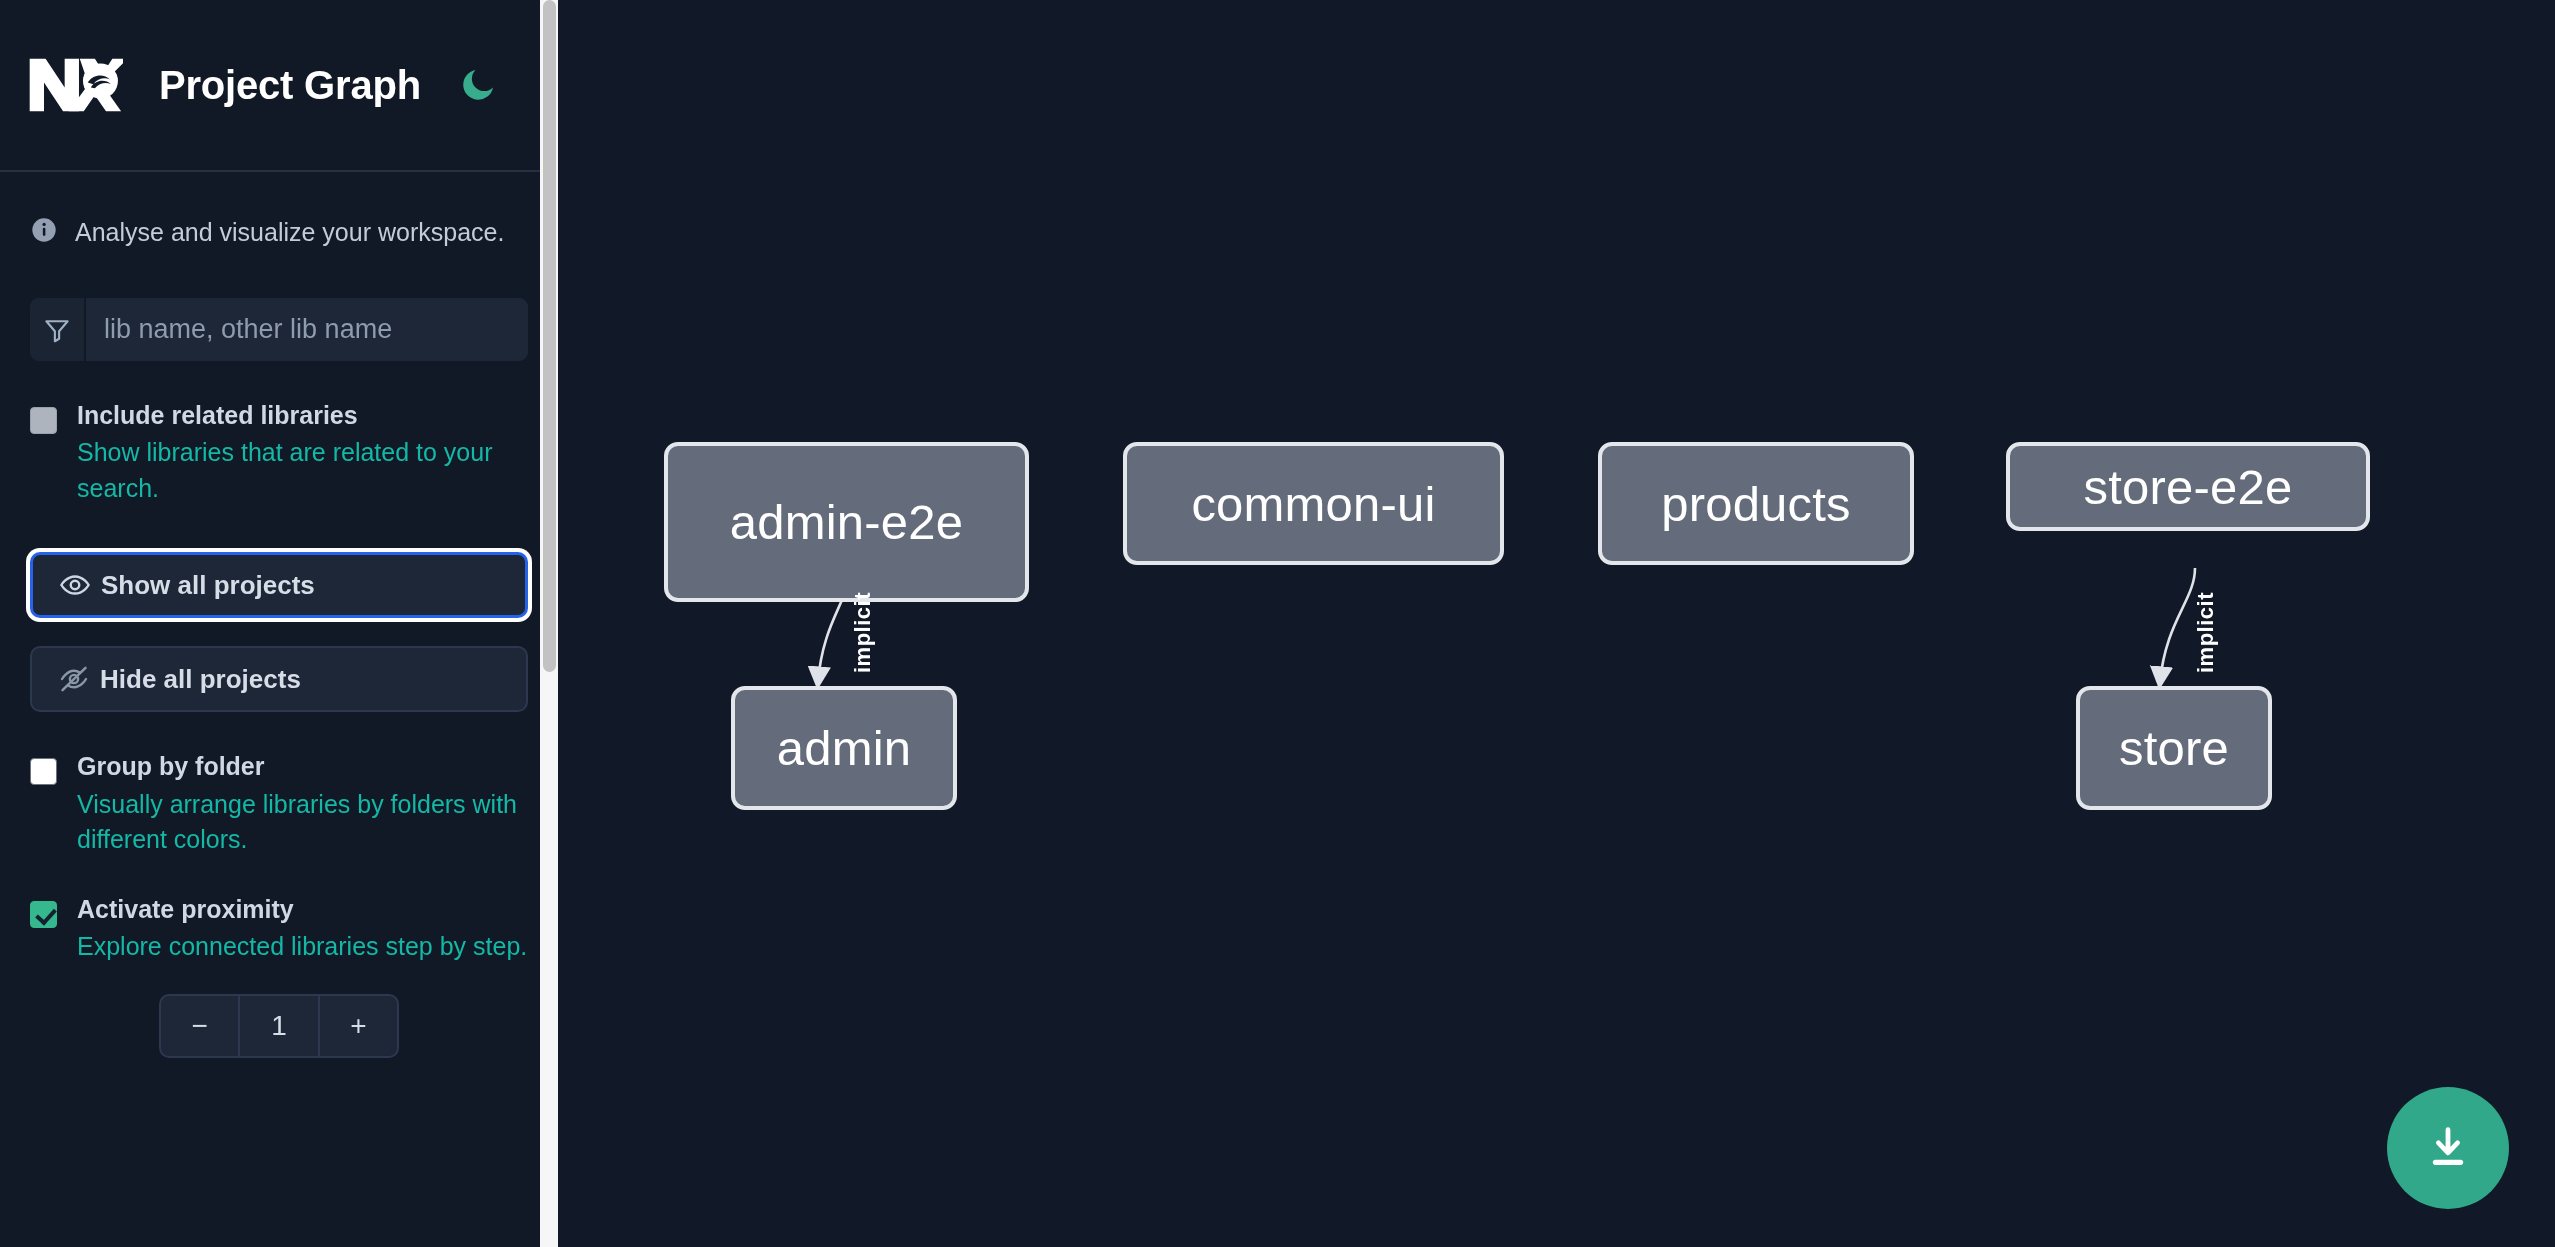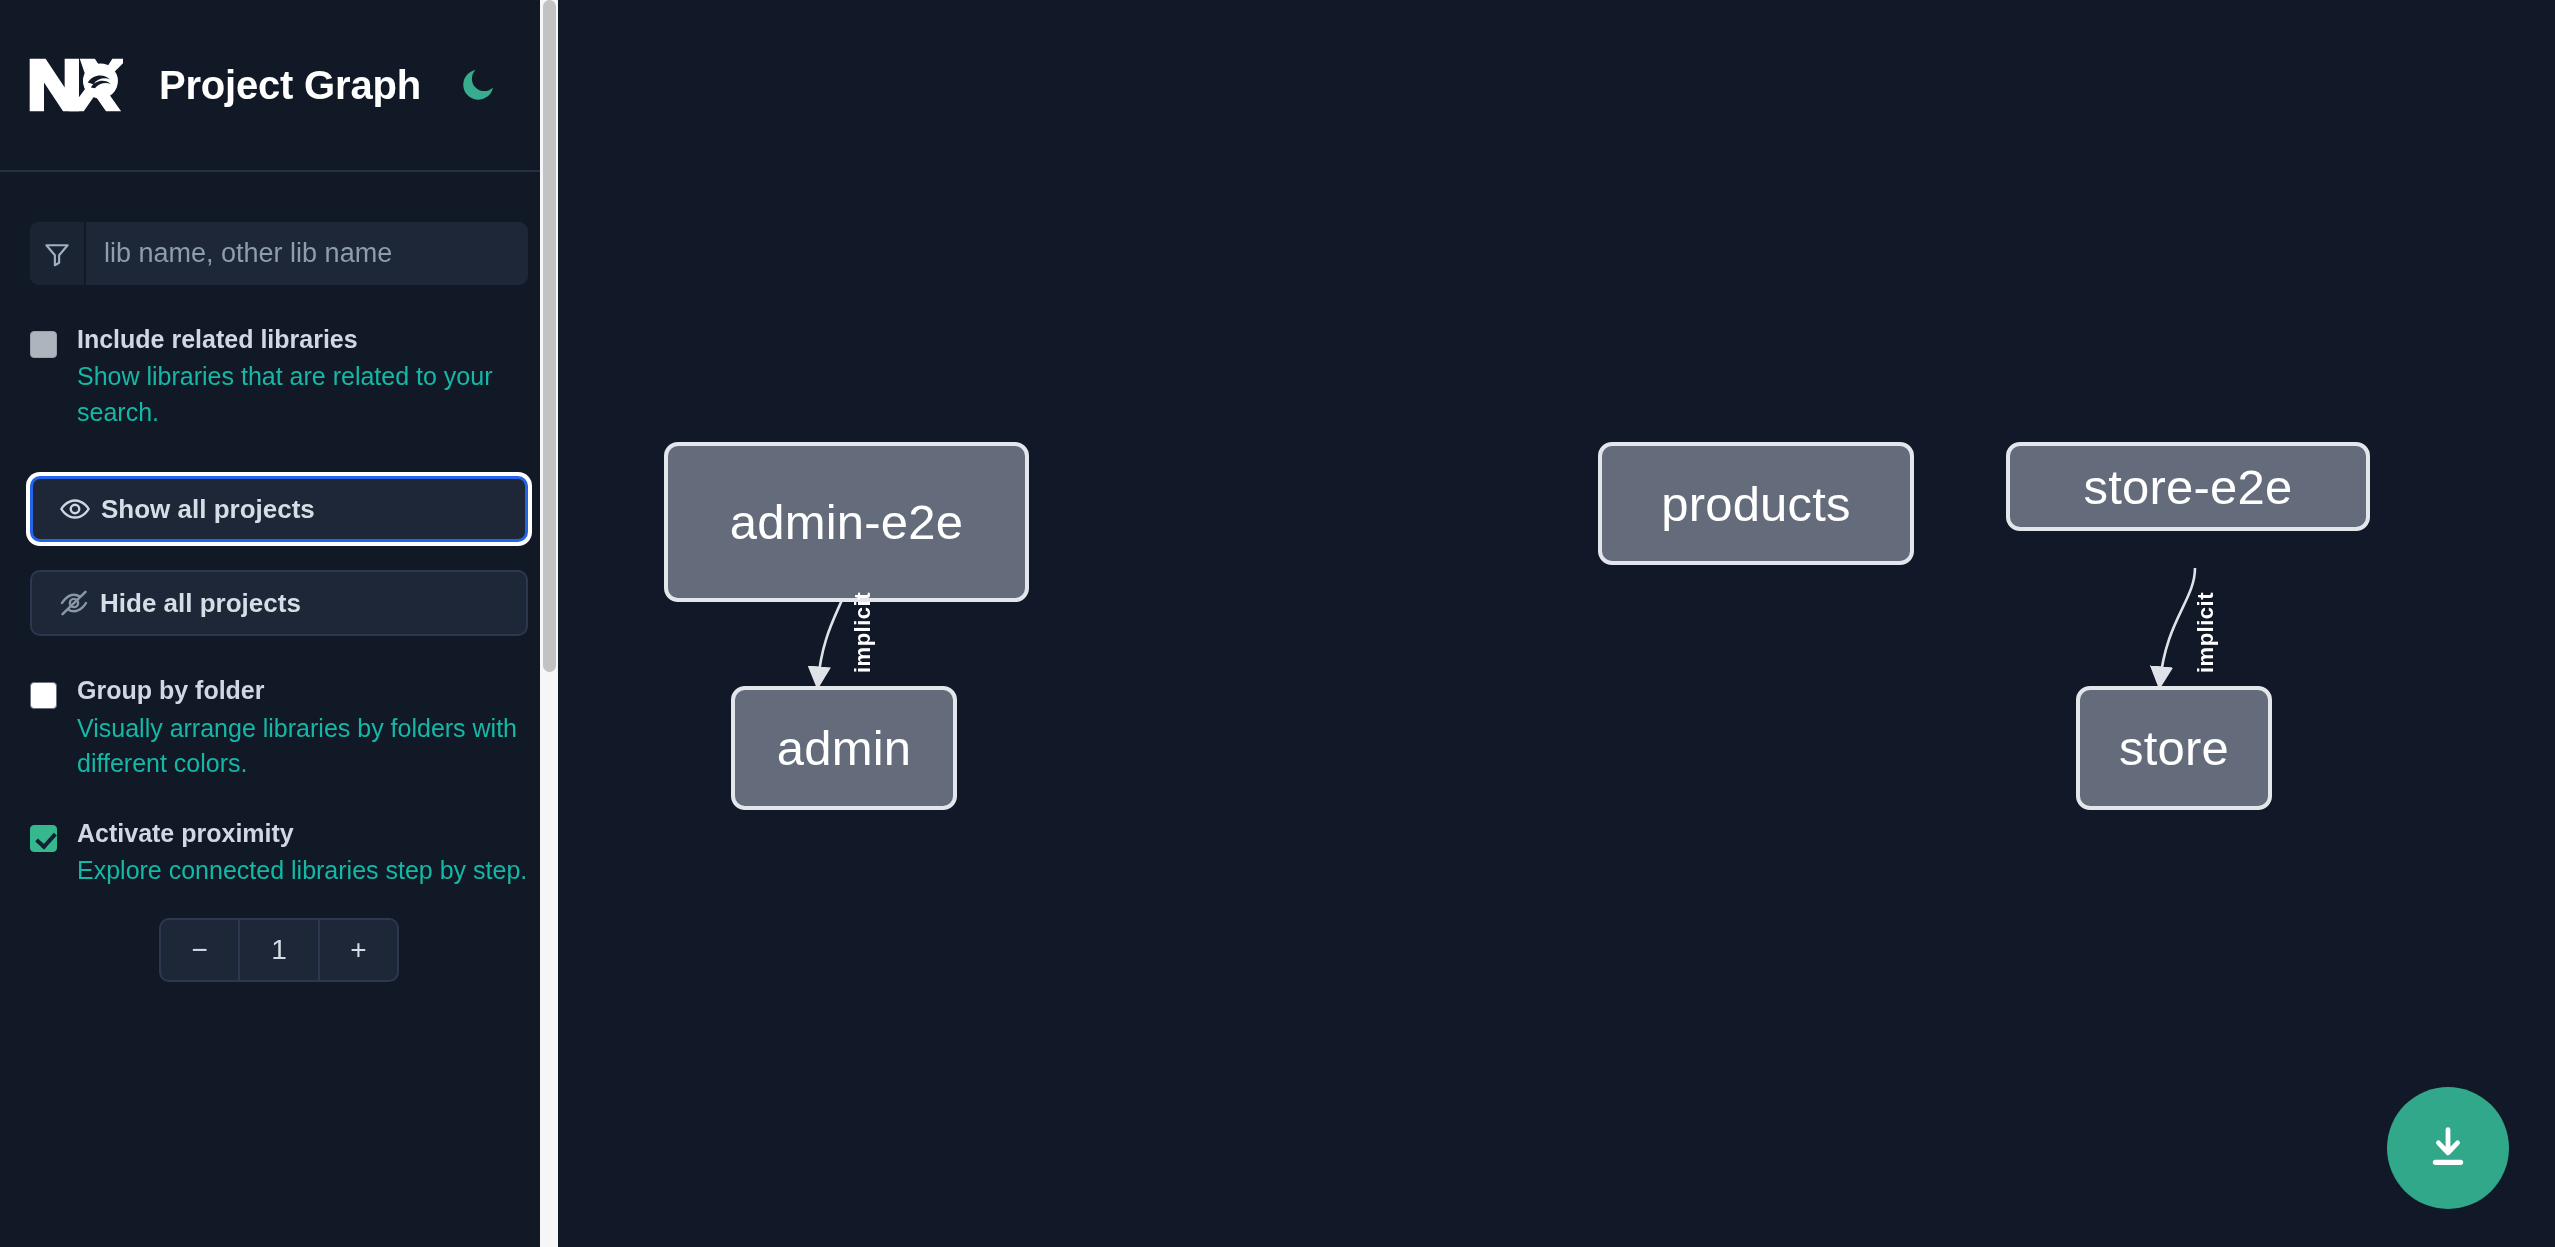--- a/index.html
+++ b/index.html
@@ -234,20 +234,30 @@
       <span class="app-title">Project Graph</span>
       <button class="moon-btn">
         <svg viewBox="0 0 24 24" width="40" height="40" aria-hidden="true">
           <path fill="#37ad8e" d="M21 13.5A9 9 0 1 1 10.5 3a7.2 7.2 0 0 0 10.5 10.5z"></path>
         </svg>
       </button>
     </div>
 
     <div class="sidebar-body">
 
+      <div class="tagline">
+        <span>
+          <svg viewBox="0 0 24 24" width="28" height="28" aria-hidden="true">
+            <circle cx="12" cy="12" r="10" fill="#93a0b4"></circle>
+            <rect x="11" y="10" width="2.2" height="7" rx="1" fill="#121926"></rect>
+            <circle cx="12.1" cy="7.2" r="1.4" fill="#121926"></circle>
+          </svg>
+        </span>
+        <span class="tagline-text">Analyse and visualize your workspace.</span>
+      </div>
 
       <div class="search-wrap">
         <span class="search-icon-box">
           <svg viewBox="0 0 24 24" width="30" height="30" aria-hidden="true">
             <path d="M3.5 5h17l-6.8 8v6l-3.4 2v-8z" fill="none" stroke="#9fb0c5" stroke-width="1.7" stroke-linejoin="round"></path>
           </svg>
         </span>
         <input class="search-input" type="text" placeholder="lib name, other lib name" style="">
       </div>
 
@@ -317,20 +327,21 @@
           <path d="M0,0 L9,4.5 L0,9 z" fill="#dfe3e9"></path>
         </marker>
       </defs>
 
       <path d="M 292 568 C 292 600, 265 620, 260 682" fill="none" stroke="#dfe3e9" stroke-width="2.6" marker-end="url(#arrow)"></path>
 
       <path d="M 1637 568 C 1637 600, 1608 620, 1602 682" fill="none" stroke="#dfe3e9" stroke-width="2.6" marker-end="url(#arrow)"></path>
     </svg>
 
     <div class="gnode" style="left:106px;  top:442px; width:365px; height:160px;">admin-e2e</div>
+    <div class="gnode" style="left:565px;  top:442px; width:381px; height:123px;">common-ui</div>
     <div class="gnode" style="left:1040px; top:442px; width:316px; height:123px;">products</div>
     <div class="gnode" style="left:1448px; top:442px; width:364px; height:89px;">store-e2e</div>
     <div class="gnode" style="left:173px;  top:686px; width:226px; height:124px;">admin</div>
     <div class="gnode" style="left:1518px; top:686px; width:196px; height:124px;">store</div>
 
     <div class="edge-label" style="left:292px; top:673px;">implicit</div>
     <div class="edge-label" style="left:1635px; top:673px;">implicit</div>
 
     <button class="fab">
       <svg viewBox="0 0 24 24" width="52" height="52" aria-hidden="true">

